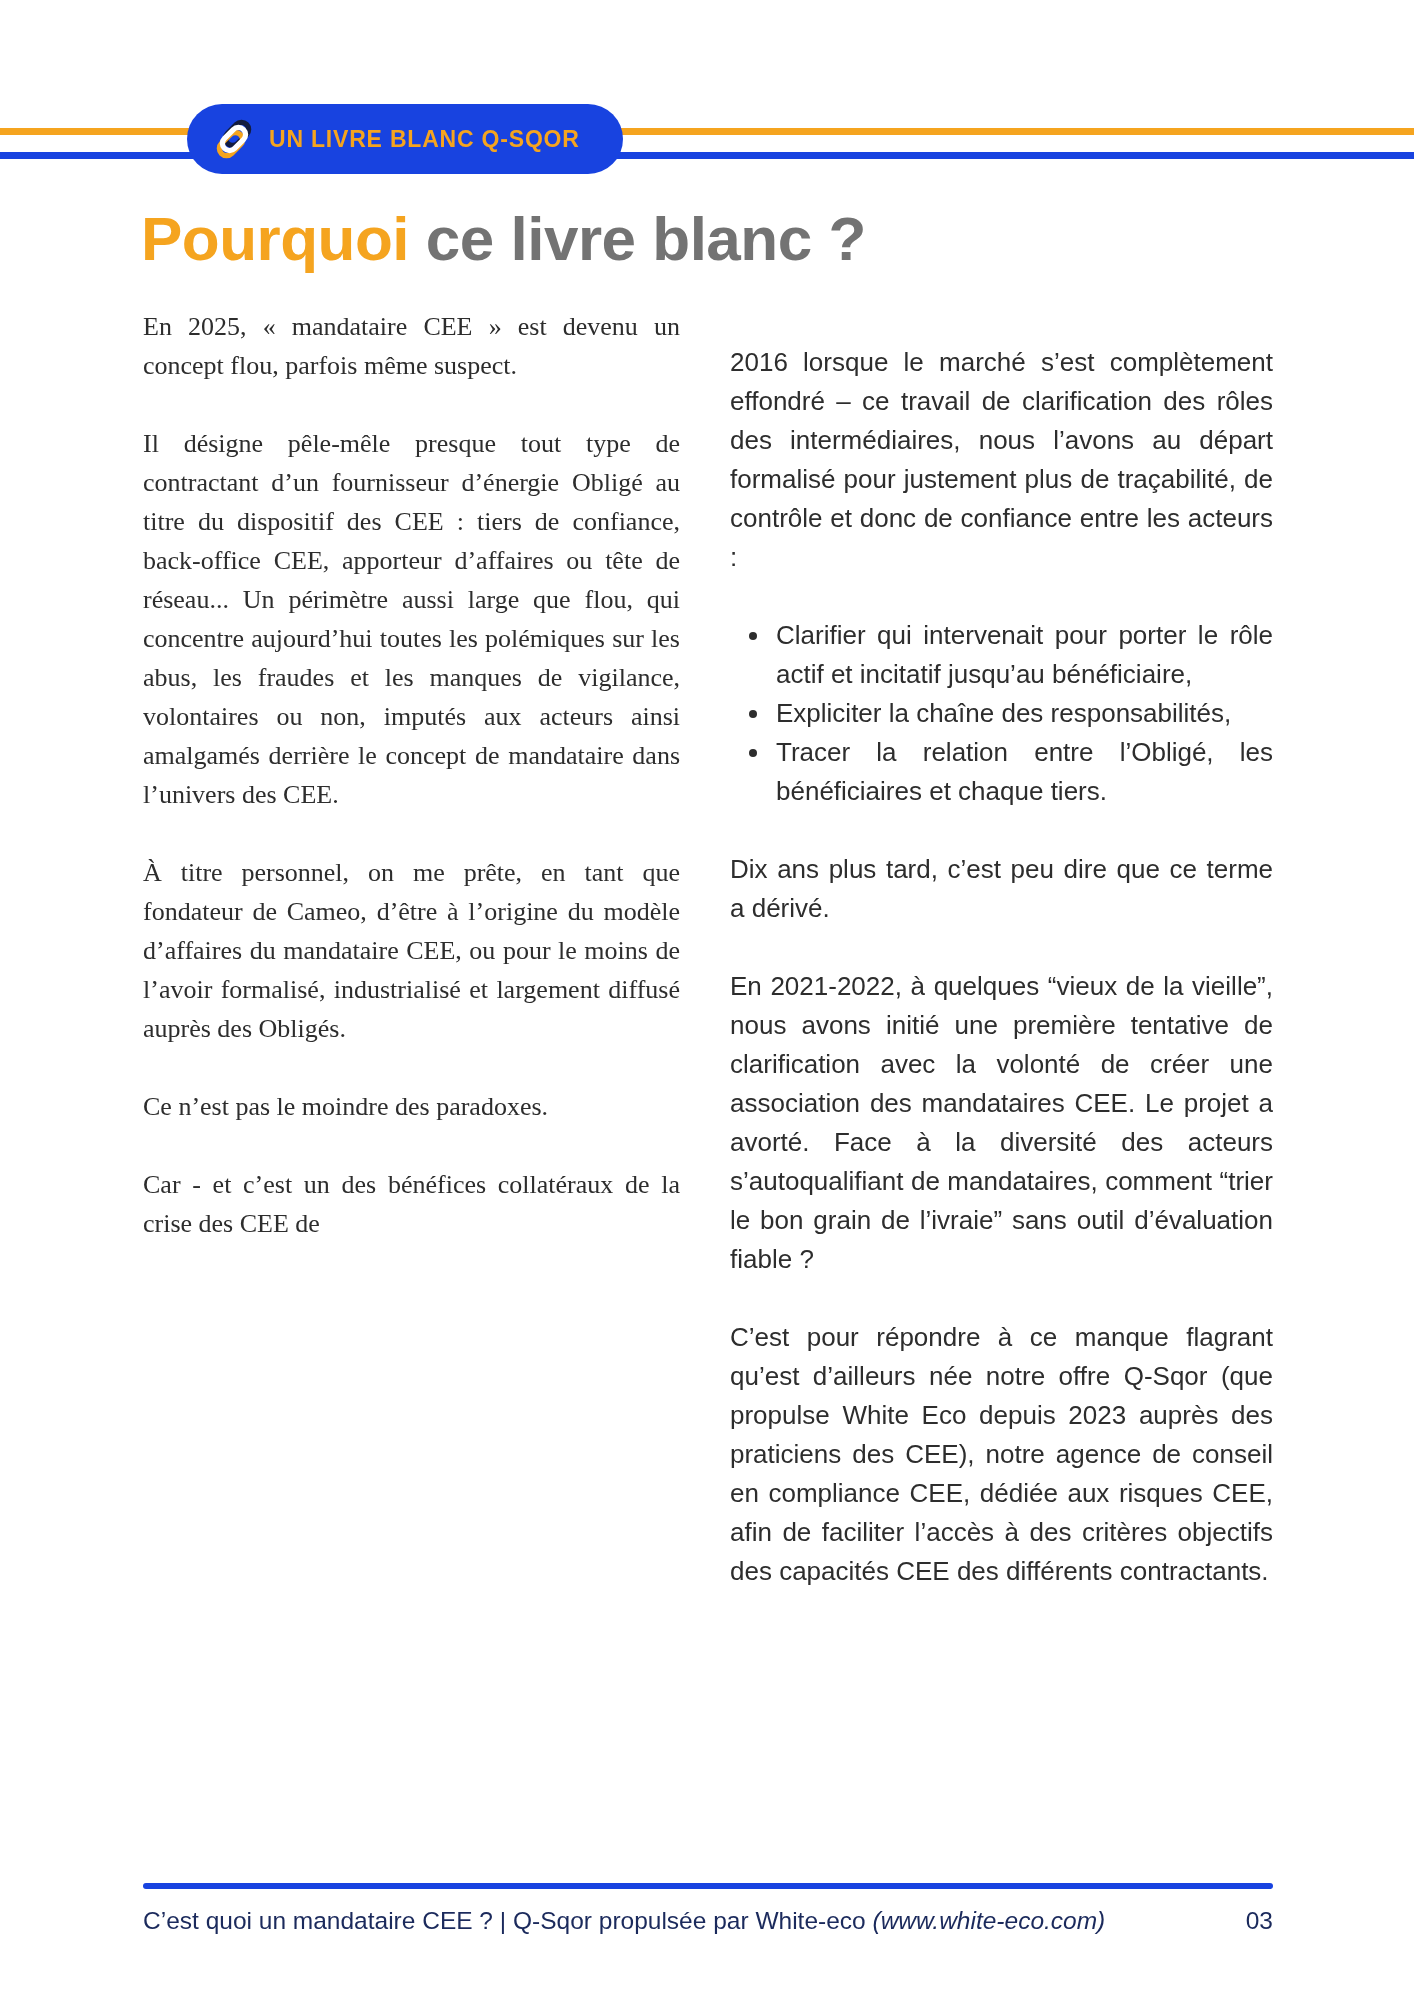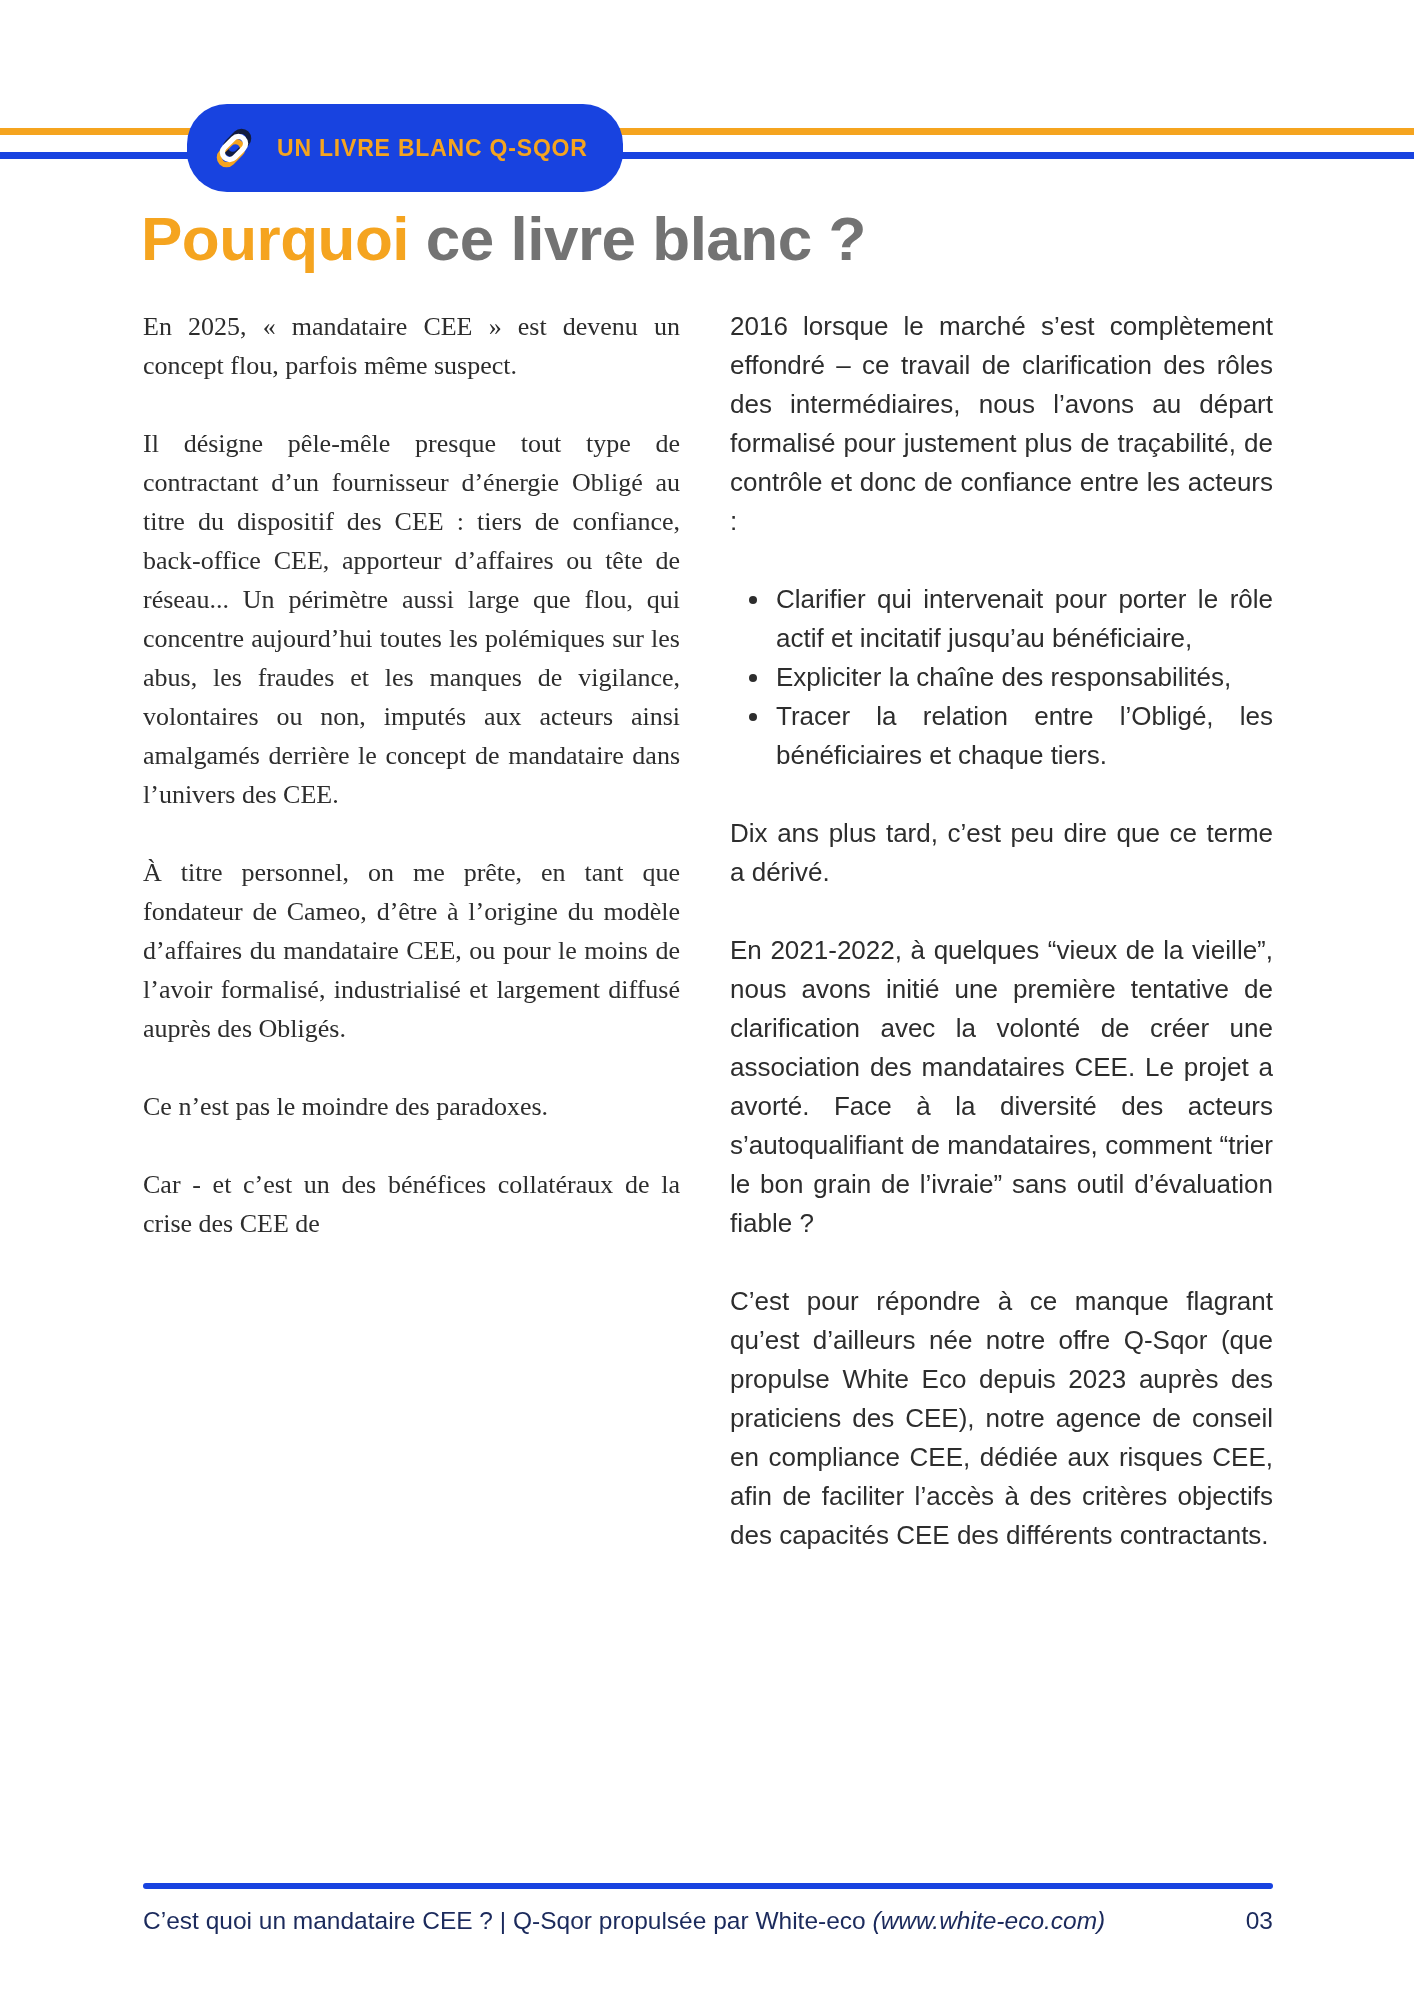--- a/index.html
+++ b/index.html
@@ -11,26 +11,26 @@
     font-family:"Liberation Sans", sans-serif;
   }
 
   
   .rule-orange { position:absolute; left:0; top:128px; width:1414px; height:7px; background:#F5A41F; }
   .rule-blue   { position:absolute; left:0; top:152px; width:1414px; height:7px; background:#1843E0; }
 
   
   .badge {
     position:absolute; left:187px; top:104px;
-    width:436px; height:88px;
+    width:436px; height:70px;
     background:#1843E0;
     border-radius:40px;
     display:flex; align-items:center;
     padding-left:24px; box-sizing:border-box;
-    gap:20px; z-index:3;
+    gap:12px; z-index:3;
   }
   .badge-label {
     color:#F5A41F;
     font-weight:bold;
     font-size:23px;
     letter-spacing:0.8px;
     white-space:nowrap;
   }
   .badge-icon { width:46px; height:46px; flex:0 0 auto; }
 
@@ -44,21 +44,21 @@
   .title-rest { color:#737373; }
 
   
   .col {
     position:absolute; top:307px;
     font-size:26px; line-height:39px;
     color:#2d2d2d;
     text-align:justify;
   }
   .col-left  { left:143px; width:537px;font-family:Liberation Serif, serif; }
-  .col-right { left:730px; width:543px; }
+  .col-right { left:730px; width:543px;margin-top:36px; }
   .col p { margin:0 0 39px 0; }
   .col p:last-child { margin-bottom:0; }
   .col ul {
     margin:0 0 39px 0;
     padding-left:42px;
     list-style:disc;
   }
   .col li { padding-left:4px; }
 
   

